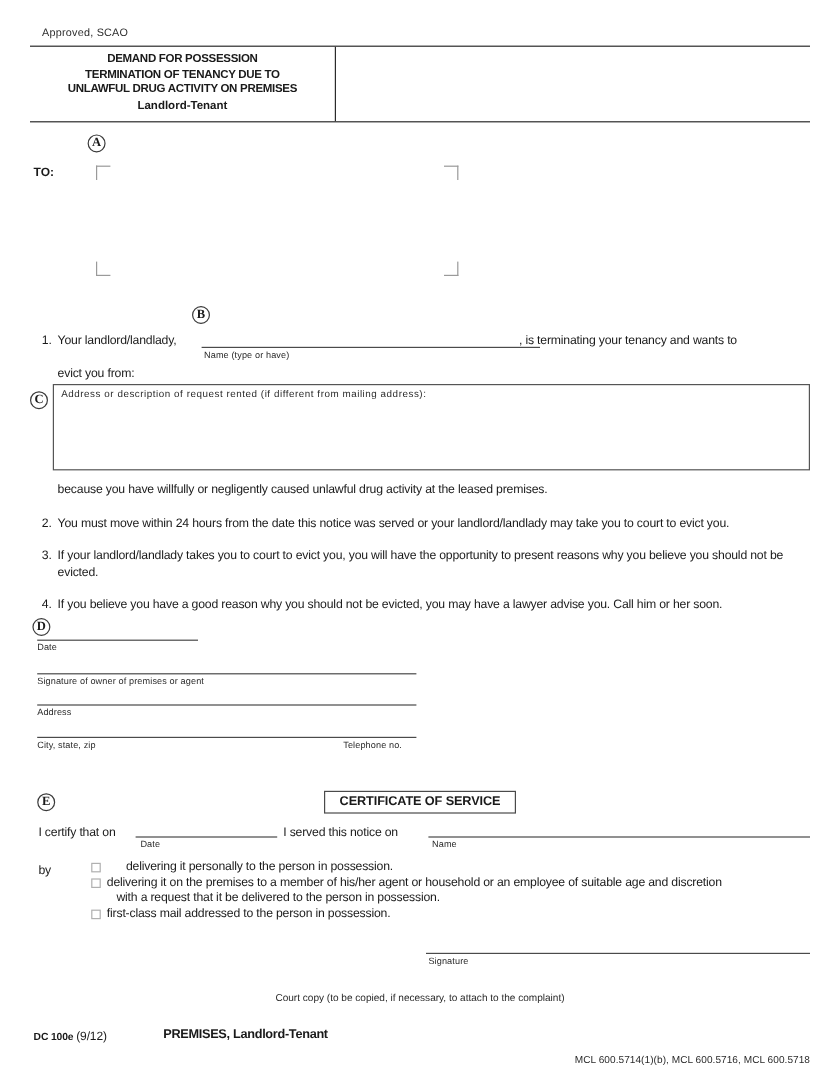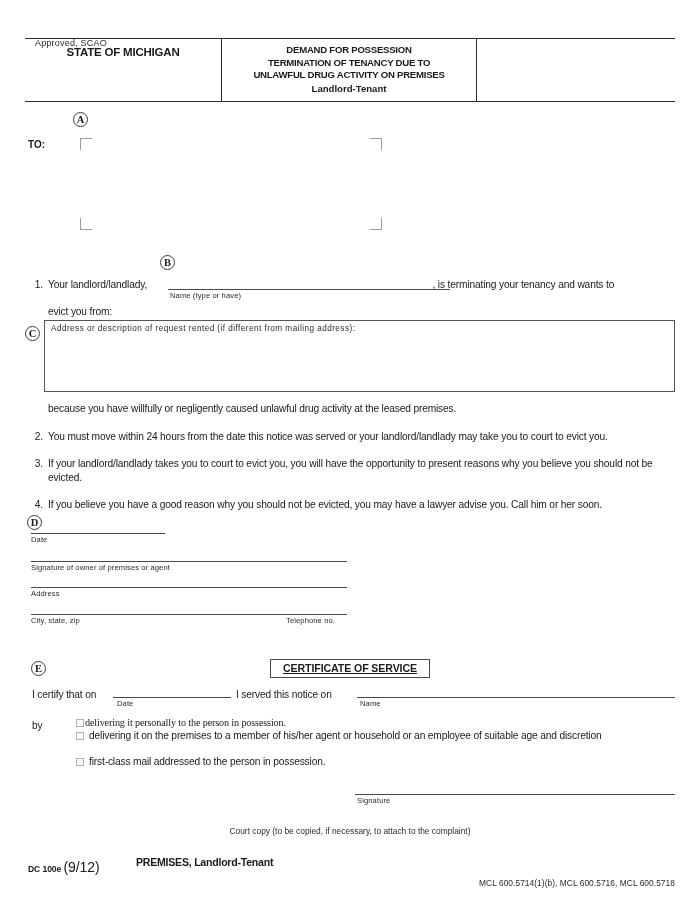--- a/index.html
+++ b/index.html
@@ -20,21 +20,21 @@
     width: 700px;
     height: 906px;
     overflow: hidden;
   }
 
   
   .abs { position: absolute; }
 
   
   .approved {
-    left: 35px; top: 38px;
+    left: 35px; top: 22px;
     font-size: 9px;
     letter-spacing: .2px;
     color: #2b2b2b;
     text-align: right;
   }
 
   
   .hdr-table {
     left: 25px; top: 38px;
     width: 650px;
@@ -152,21 +152,20 @@
   .cos-box {
     left: 270px; top: 659px;
     width: 160px;
     border: 1.2px solid #4a4a4a;
     box-sizing: border-box;
     text-align: center;
     padding: 2px 0 3px 0;
     font-size: 10.6px;
     font-weight: bold;
     letter-spacing: -0.1px;
-    text-decoration: underline;
   }
   .checkbox {
     position: absolute;
     width: 8px; height: 8px;
     border: 1px solid #b0b0b0;
     box-sizing: border-box;
     background: #fff;
   }
 
   
@@ -176,21 +175,21 @@
     text-align: center;
     font-size: 8.4px;
     color: #2b2b2b;
   }
   .foot-code {
     left: 28px; top: 859px;
     font-size: 8.6px;
     font-weight: bold;
     letter-spacing: -0.1px;
   }
-  .foot-code .rev { font-weight: normal; font-size: 14px; text-align: center; }
+  .foot-code .rev { font-weight: normal; font-size: 10px; text-align: center; }
   .foot-title {
     left: 100px; top: 855px;
     width: 575px;
     font-size: 10.6px;
     font-weight: bold;
     line-height: 15px;
     letter-spacing: -0.25px;
   }
   .foot-title .l2 { display: block; padding-left: 36px; }
   .foot-mcl {
@@ -201,23 +200,20 @@
   }
 </style>
 </head>
 <body>
 
 <div class="page">
 
   <div class="abs approved">Approved, SCAO</div>
 
   <div class="abs hdr-table">
-    <div class="hdr-cell left">
-      <div class="hdr-state">STATE OF MICHIGAN</div>
-    </div>
     <div class="hdr-cell middle">
       <div class="hdr-title-line">DEMAND FOR POSSESSION</div>
       <div class="hdr-title-line">TERMINATION OF TENANCY DUE TO</div>
       <div class="hdr-title-line">UNLAWFUL DRUG ACTIVITY ON PREMISES</div>
       <div class="hdr-title-line sub">Landlord-Tenant</div>
     </div>
     <div class="hdr-cell right"></div>
   </div>
 
   <div class="abs marker" style="left:73px; top:112px;">A</div>
@@ -298,24 +294,25 @@
   <div class="abs rule" style="left:113px; top:697px; width:118px;"></div>
   <div class="abs cap" style="left:117px; top:699px;">Date</div>
 
   <div class="abs body-text" style="left:236px; top:688px;">I served this notice on</div>
   <div class="abs rule" style="left:357px; top:697px; width:318px;"></div>
   <div class="abs cap" style="left:360px; top:699px;">Name</div>
 
   <div class="abs body-text" style="left:32px; top:719px;">by</div>
 
   <span class="checkbox" style="left:76px; top:719px;"></span>
-  <div class="abs body-text" style="left:85px; top:716px;font-family:Liberation Serif, serif;">delivering it personally to the person in possession.</div>
+  <div class="abs body-text" style="left:105px; top:716px;">delivering it personally to the person in possession.</div>
 
   <span class="checkbox" style="left:76px; top:732px;"></span>
   <div class="abs body-text" style="left:89px; top:729px; width:585px;">delivering it on the premises to a member of his/her agent or household or an employee of suitable age and discretion</div>
+  <div class="abs body-text" style="left:97px; top:742px;">with a request that it be delivered to the person in possession.</div>
 
   <span class="checkbox" style="left:76px; top:758px;"></span>
   <div class="abs body-text" style="left:89px; top:755px;">first-class mail addressed to the person in possession.</div>
 
   <div class="abs rule" style="left:355px; top:794px; width:320px;"></div>
   <div class="abs cap" style="left:357px; top:796px;">Signature</div>
 
   <div class="abs court-copy">Court copy (to be copied, if necessary, to attach to the complaint)</div>
 
   <div class="abs foot-code">

